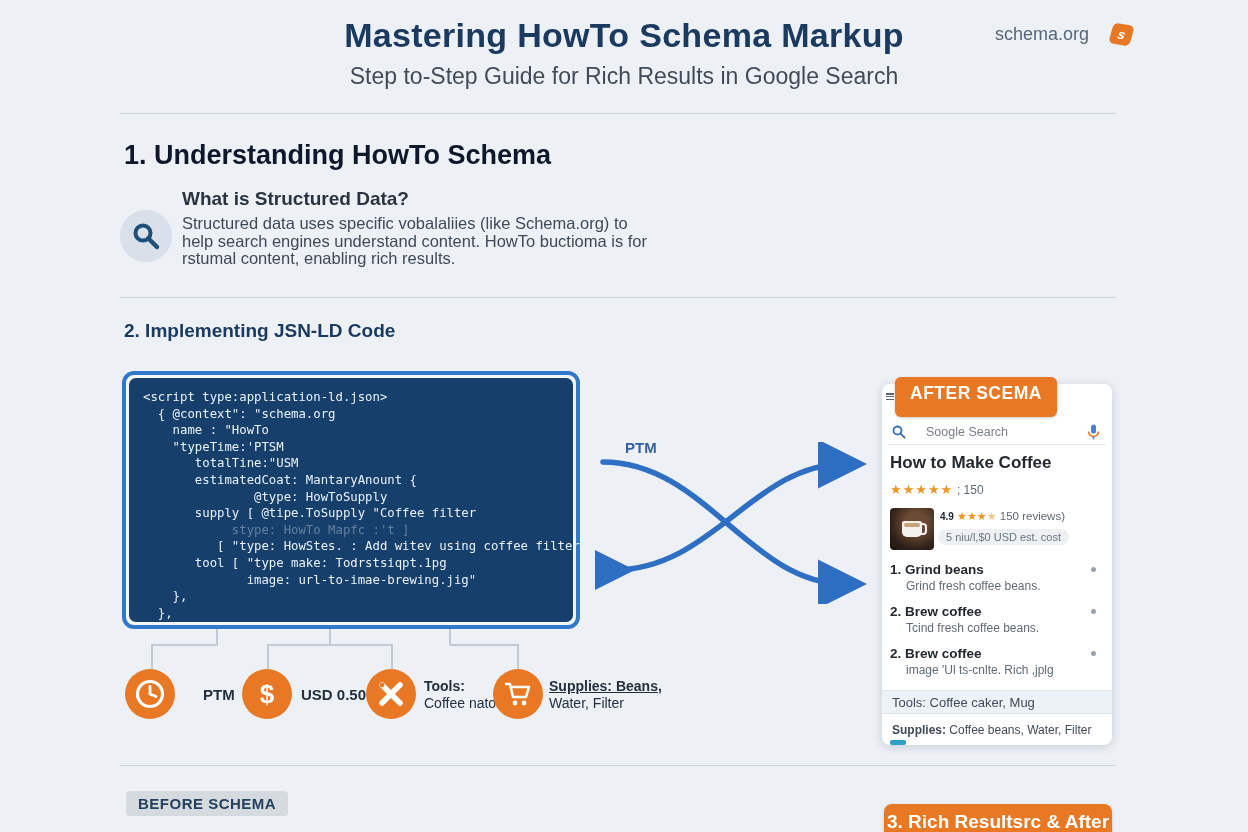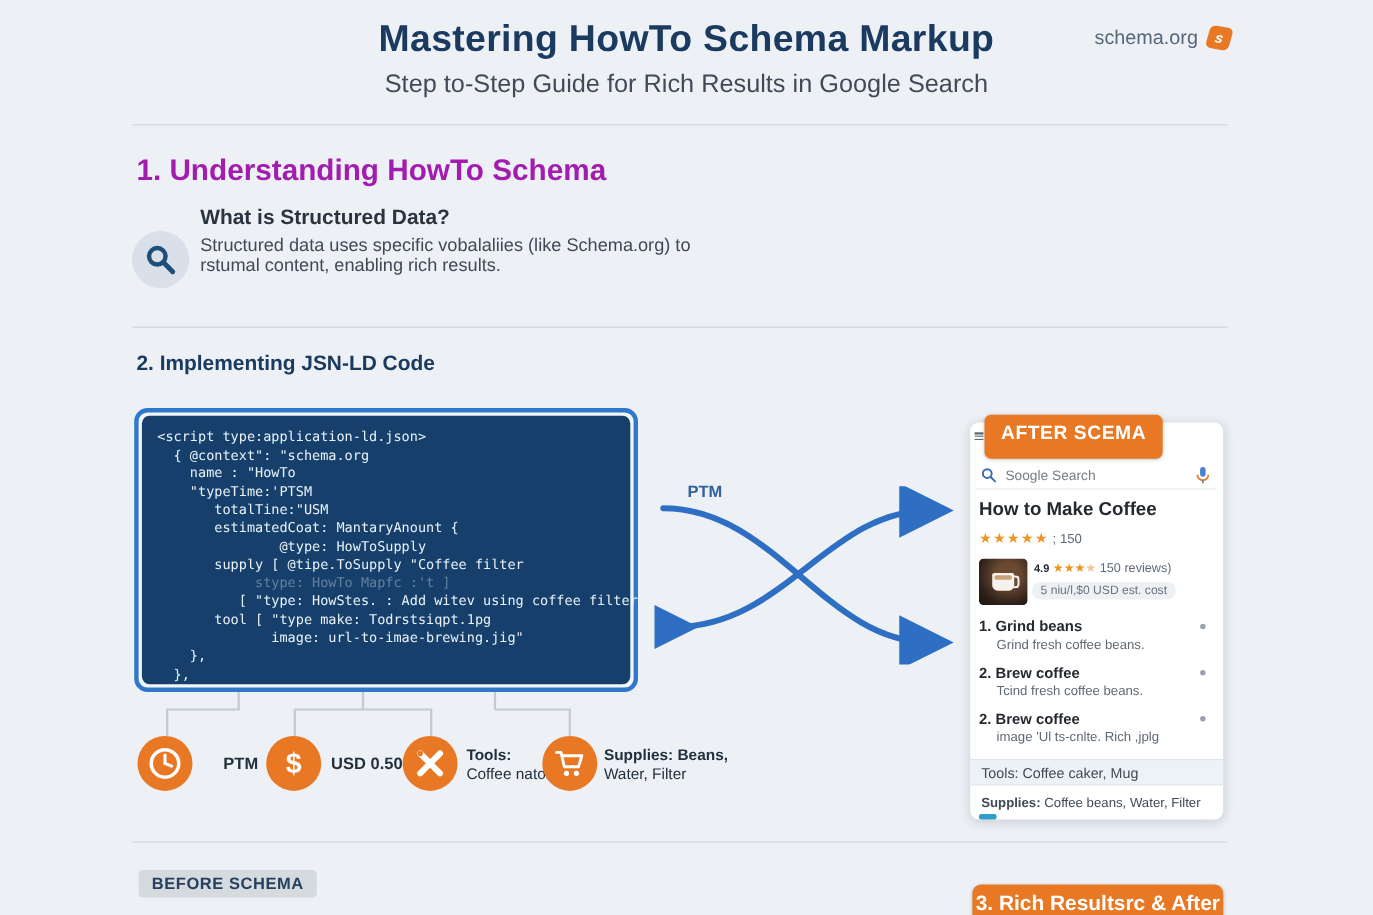--- a/index.html
+++ b/index.html
@@ -3,48 +3,48 @@
 <meta charset="utf-8">
 <style>
   * { margin:0; padding:0; box-sizing:border-box; }
   html,body { width:1248px; height:832px; }
   body { font-family:"Liberation Sans", sans-serif; background:#edf0f5; position:relative; overflow:hidden; }
   .abs { position:absolute; }
 
   
   .title { top:16px; left:0; width:1248px; text-align:center; font-size:34px; font-weight:700; color:#1b3a60; letter-spacing:.3px; }
   .subtitle { top:63px; left:0; width:1248px; text-align:center; font-size:23px; font-weight:400; color:#414b58; }
-  .logo { top:24px; left:995px; display:flex; align-items:center; gap:9px; }
+  .logo { top:24px; left:995px; display:flex; align-items:center; gap:22px; }
   .logo-text { font-size:18px; color:#56677a; font-weight:500; }
   .logo-mark { width:21px; height:21px; background:#e87824; border-radius:5px; transform:rotate(10deg) skewX(-6deg); color:#fff; font-weight:700; font-size:13px; font-style:italic; display:flex; align-items:center; justify-content:center; }
 
   .divider { height:1px; background:#cdd4db; left:120px; width:996px; }
 
   
-  .s1-heading { left:124px; top:140px; font-size:27px; font-weight:700; color:#a21caf; }
+  .s1-heading { left:124px; top:140px; font-size:27px; font-weight:700; color:#0f172a; }
   .s1-iconwrap { left:120px; top:210px; width:52px; height:52px; border-radius:50%; background:#d9e0e9; display:flex; align-items:center; justify-content:center; }
   .s1-sub { left:182px; top:188px; font-size:19px; font-weight:700; color:#2a3440; }
   .s1-body { left:182px; top:215px; font-size:16.5px; color:#3f4a56; line-height:17.5px; }
 
   
   .s2-heading { left:124px; top:320px; font-size:19px; font-weight:700; color:#1b3a60; }
   .code-outer { left:122px; top:371px; width:458px; height:258px; border:4px solid #2f78cc; border-radius:12px; background:#f2f6fa; padding:3px; }
   .code-inner { width:100%; height:100%; background:#16406b; border-radius:7px; padding:11px 14px; }
   .code-line { font-family:"DejaVu Sans Mono", monospace; font-size:12.3px; line-height:16.6px; color:#e9f1f9; white-space:pre; }
   .code-line.dim { color:#8aa2ba; opacity:.65; }
 
   .ptm-label { left:625px; top:439px; font-size:15px; font-weight:700; color:#33619e; }
 
   
   .card { left:882px; top:384px; width:230px; height:361px; background:#fff; border-radius:8px; box-shadow:0 2px 10px rgba(30,50,80,.18); }
   .badge-after { left:895px; top:377px; height:40px; line-height:32px; padding:0 15px; background:#e87824; border-radius:6px; color:#fff; font-weight:700; font-size:17.5px; letter-spacing:.5px; box-shadow:0 1px 3px rgba(0,0,0,.2); }
   .mini-menu { left:886px; top:393px; width:8px; height:7px; display:flex; flex-direction:column; justify-content:space-between; }
   .mini-menu span { display:block; height:1.5px; background:#5a6673; }
   .search-row { left:888px; top:419px; width:218px; height:26px; border-bottom:1px solid #e4e8ed; display:flex; align-items:center; }
-  .search-ph { font-size:12.5px; color:#7a8089; margin-left:8px; flex:1; }
+  .search-ph { font-size:12.5px; color:#7a8089; margin-left:20px; flex:1; }
   .result-title { left:890px; top:453px; font-size:17px; font-weight:700; color:#24292f; }
   .stars-row { left:890px; top:482px; font-size:13px; }
   .stars { color:#ef9420; letter-spacing:1px; }
   .stars-count { color:#5f6a75; font-size:12px; }
   .thumb { left:890px; top:508px; width:44px; height:42px; border-radius:4px; background:radial-gradient(circle at 60% 35%, #6b4a33 0 28%, #2e2019 70%, #1c140f 100%); display:flex; align-items:center; justify-content:center; }
   .cup { width:20px; height:16px; background:#f5f1ec; border-radius:2px 2px 5px 5px; position:relative; }
   .cup:before { content:""; position:absolute; right:-5px; top:2px; width:6px; height:8px; border:2px solid #f5f1ec; border-radius:0 4px 4px 0; border-left:none; }
   .cup:after { content:""; position:absolute; left:2px; top:2px; width:16px; height:4px; background:#c9a177; border-radius:2px; }
   .review-line { left:940px; top:510px; font-size:11.5px; color:#5f6a75; white-space:nowrap; }
   .review-score { font-weight:700; font-size:10px; color:#24292f; }
@@ -84,20 +84,21 @@
 <div class="abs s1-heading">1. Understanding HowTo Schema</div>
 <div class="abs s1-iconwrap">
   <svg width="30" height="30" viewBox="0 0 30 30">
     <circle cx="12" cy="12" r="7.5" fill="none" stroke="#1f4e79" stroke-width="4"></circle>
     <line x1="17.5" y1="17.5" x2="26" y2="26" stroke="#1f4e79" stroke-width="4.5" stroke-linecap="round"></line>
   </svg>
 </div>
 <div class="abs s1-sub">What is Structured Data?</div>
 <div class="abs s1-body">
   <div>Structured data uses specific vobalaliies (like Schema.org) to</div>
+  <div>help search engines understand content. HowTo buctioma is for</div>
   <div>rstumal content, enabling rich results.</div>
 </div>
 <div class="abs divider" style="top:297px;"></div>
 
 <div class="abs s2-heading">2. Implementing JSN-LD Code</div>
 
 <div class="abs code-outer">
   <div class="code-inner">
     <div class="code-line">&lt;script type:application-ld.json&gt;</div>
     <div class="code-line">  { @context": "schema.org</div>
@@ -164,21 +165,21 @@
 </div>
 
 <div class="abs ic-circle" style="left:493px; top:669px;">
   <svg width="32" height="32" viewBox="0 0 32 32">
     <path d="M4,6 L8,6 L11,19 L24,19 L27,9 L9,9" fill="none" stroke="#fff" stroke-width="2.6" stroke-linejoin="round" stroke-linecap="round"></path>
     <circle cx="13" cy="25" r="2.4" fill="#fff"></circle>
     <circle cx="22" cy="25" r="2.4" fill="#fff"></circle>
   </svg>
 </div>
 <div class="abs ic-label-sm" style="left:549px; top:678px;">
-  <div style="font-weight:600;">Supplies: Beans,</div>
+  <div style="font-weight:600;text-decoration:underline;">Supplies: Beans,</div>
   <div>Water, Filter</div>
 </div>
 
 <div class="abs card"></div>
 <div class="abs mini-menu">
     <span></span>
     <span></span>
     <span></span>
   </div>
 <div class="abs badge-after">AFTER SCEMA</div>

